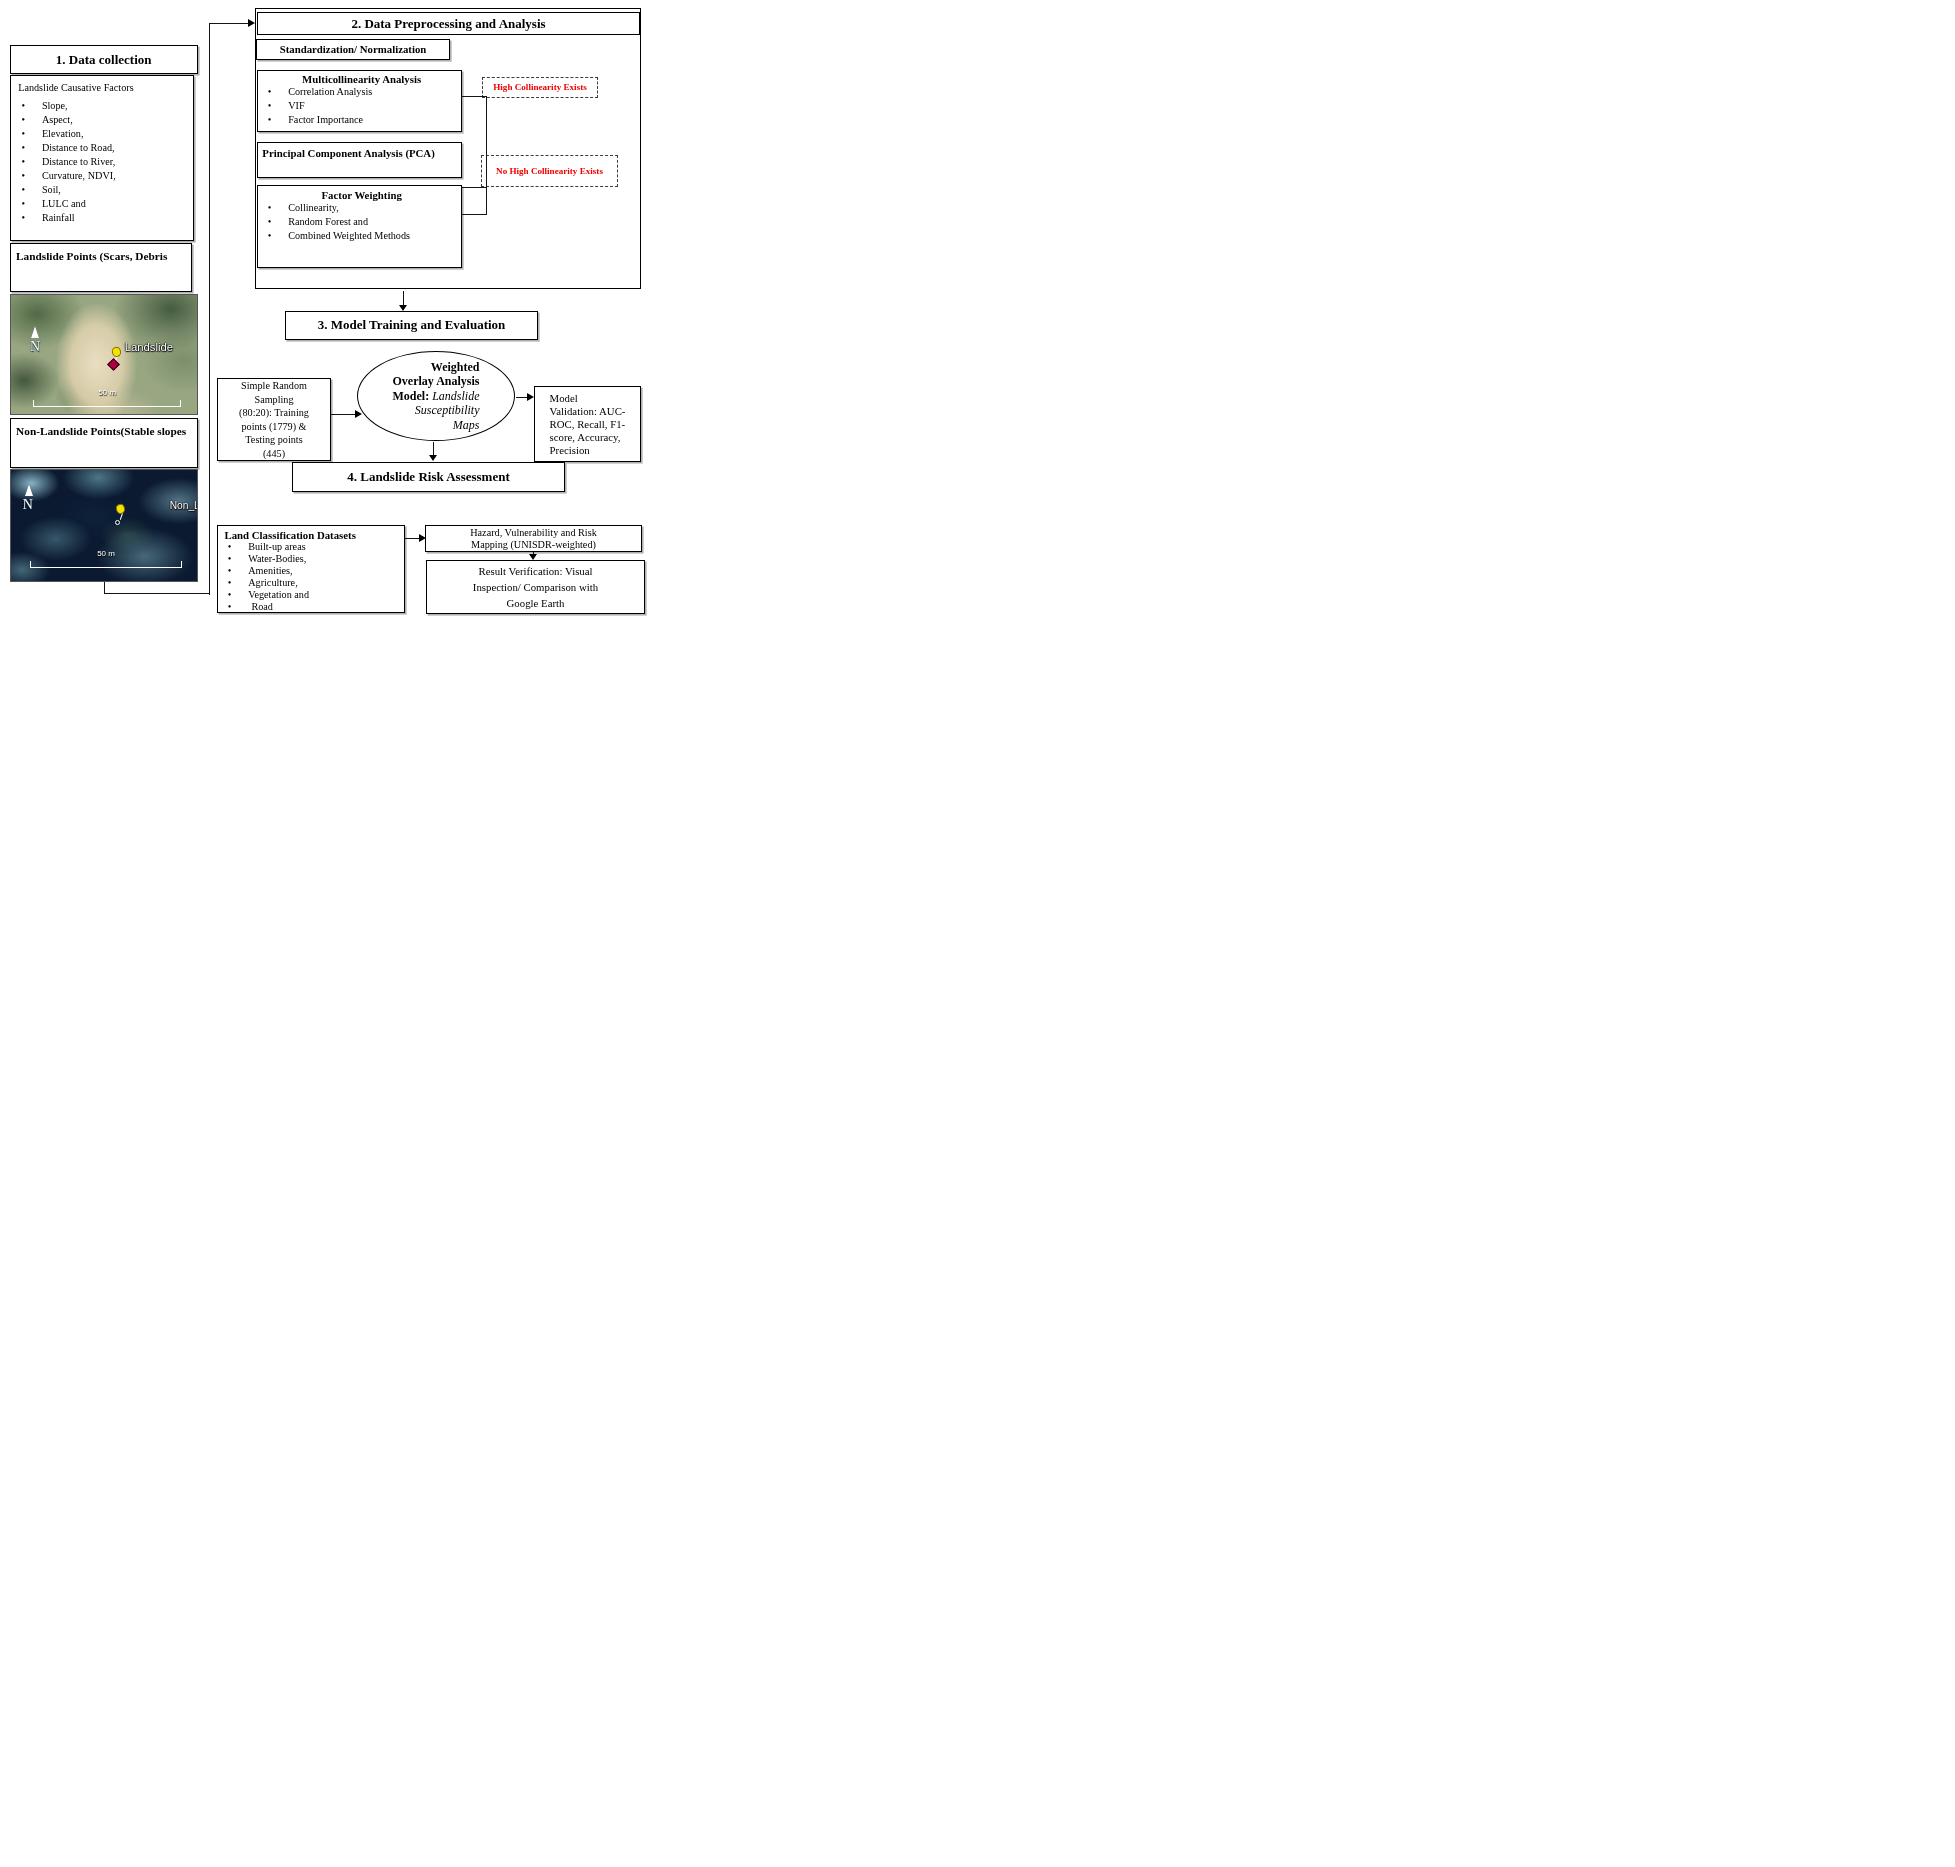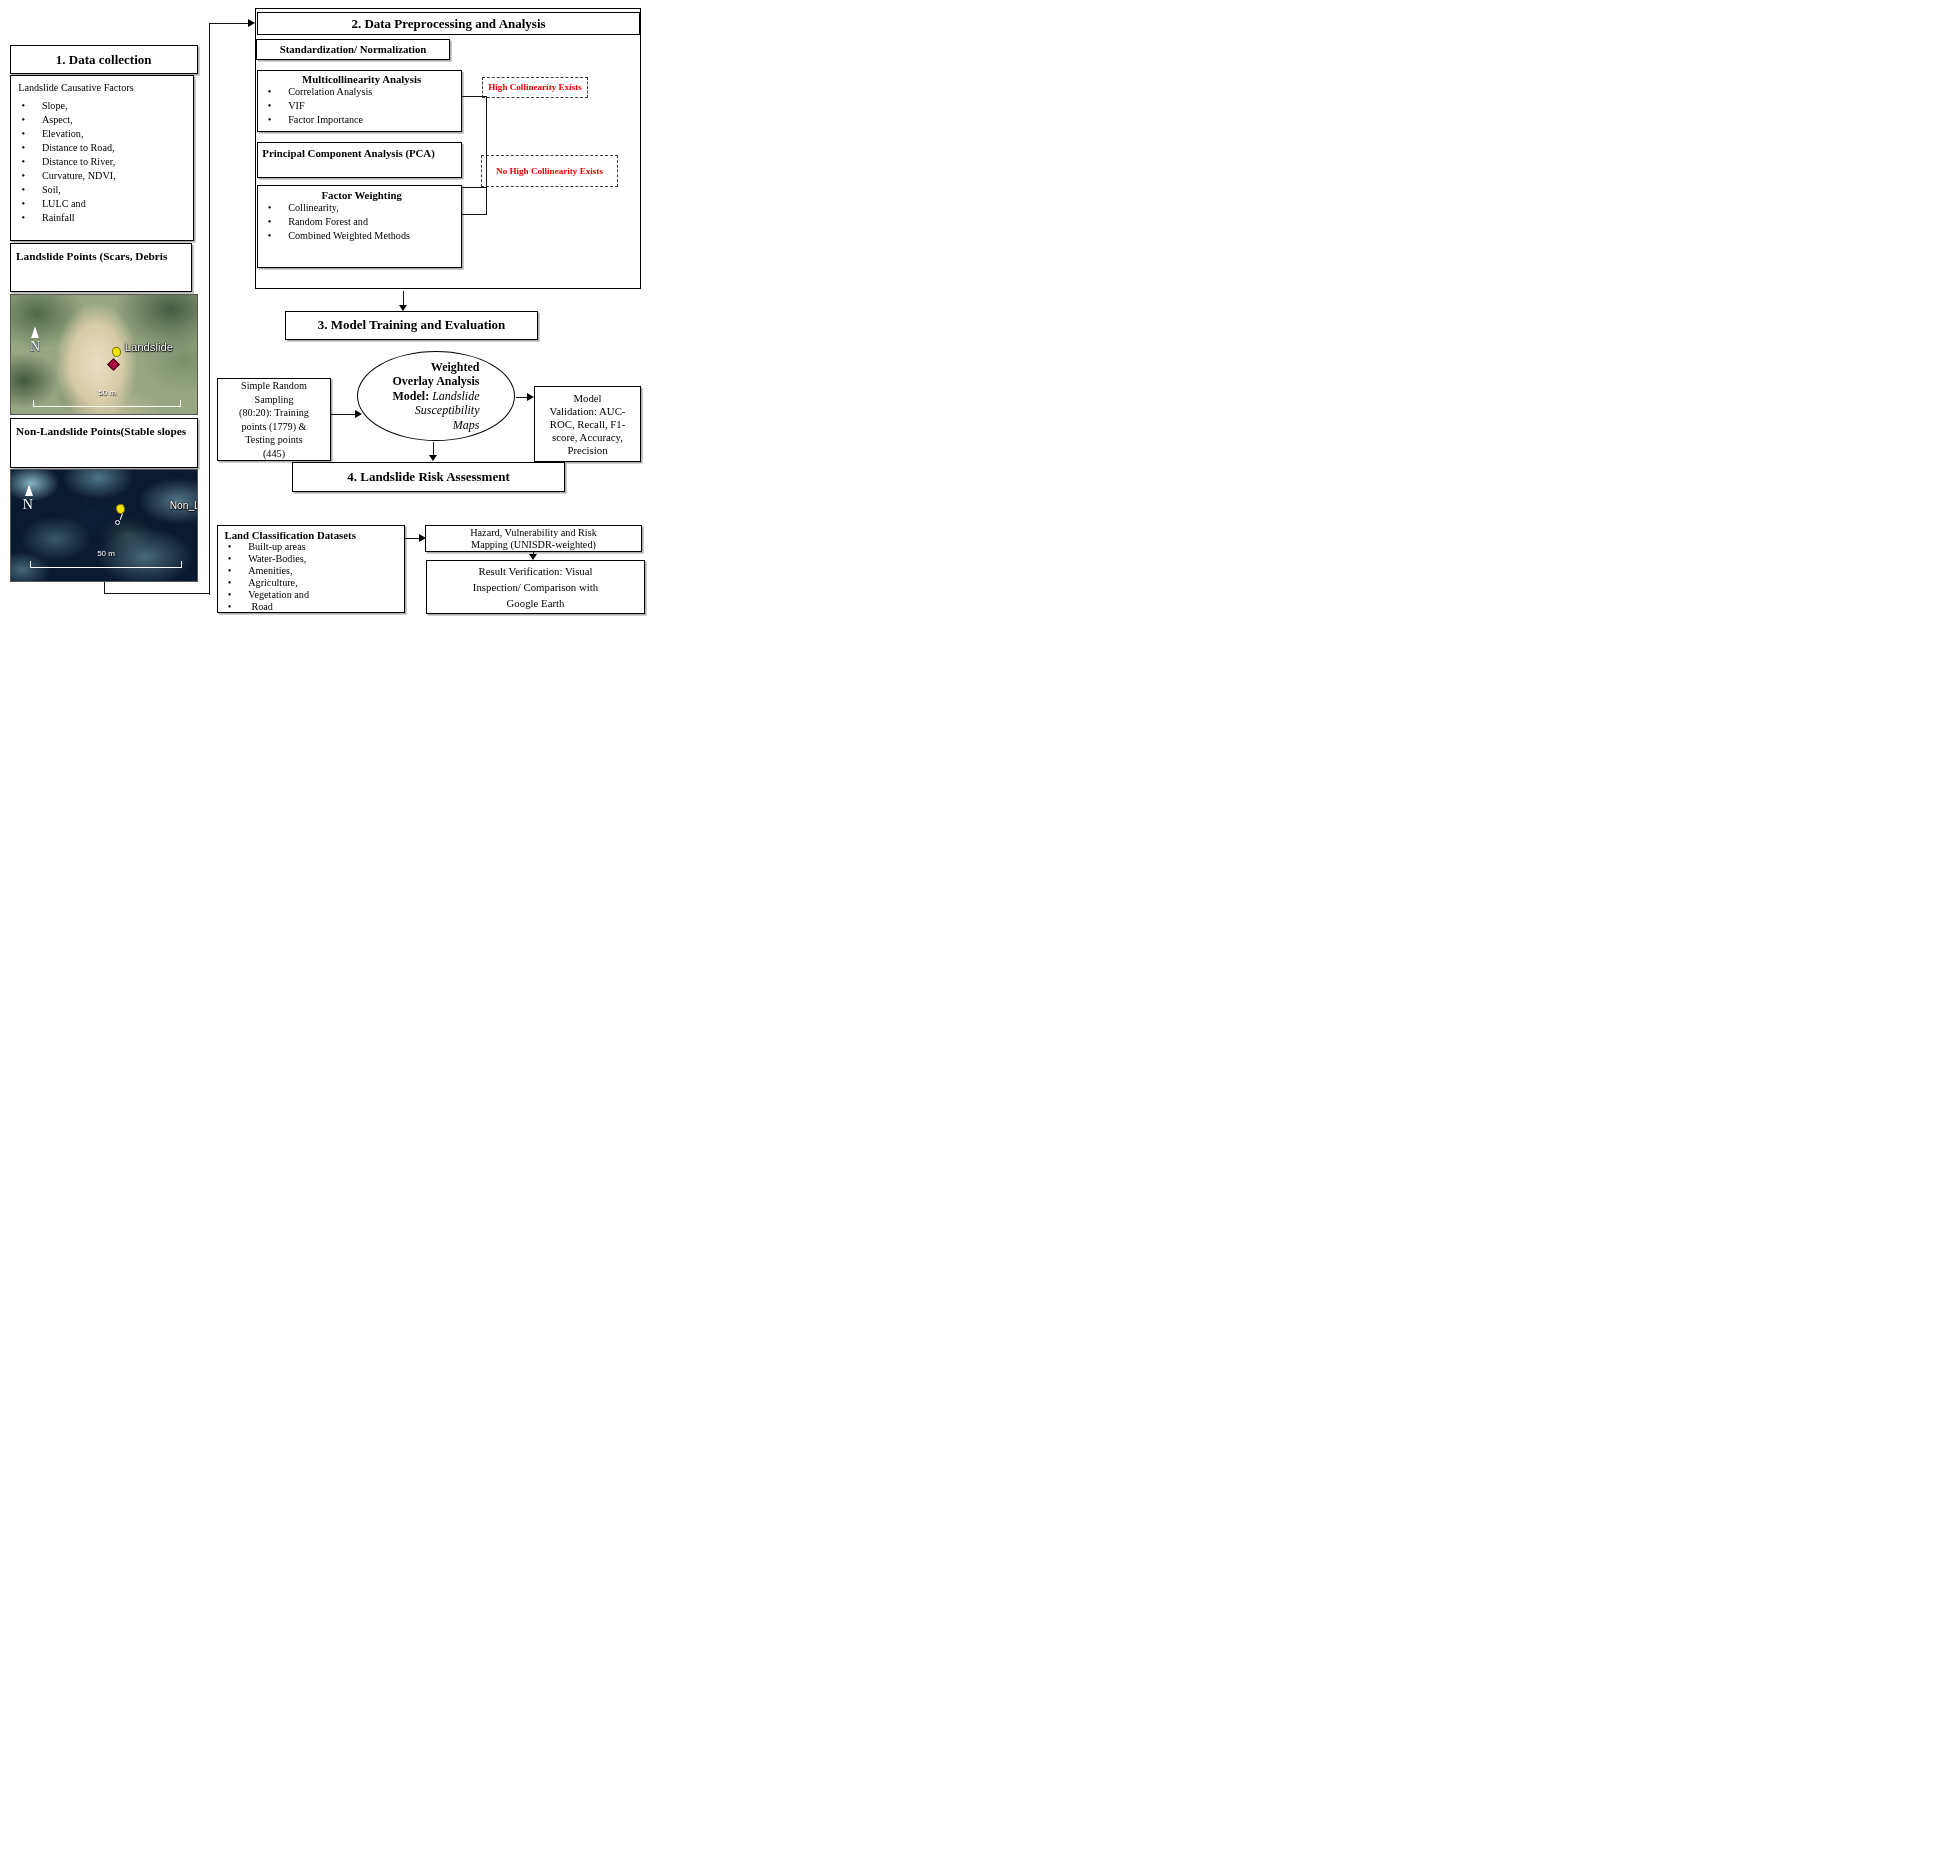--- a/index.html
+++ b/index.html
@@ -169,21 +169,21 @@
     <div class="bl">
         <span class="dot">•</span>
         <span>VIF</span>
       </div>
     <div class="bl">
         <span class="dot">•</span>
         <span>Factor Importance</span>
       </div>
   </div>
 
-  <div class="dashed center" style="left:482px;top:77px;width:106px;height:20.5px;">
+  <div class="dashed center" style="left:482px;top:77px;width:116px;height:20.5px;">
     <span class="red">High Collinearity Exists</span>
   </div>
 
   <div class="box shadow" style="left:257px;top:142px;width:205px;height:36px;padding:3.2px 4.3px;">
     <span style="font-weight:bold;font-size:10.8px;line-height:14px;">Principal Component Analysis (PCA)</span>
   </div>
 
   <div class="dashed center" style="left:481px;top:155px;width:137px;height:32px;">
     <span class="red">No High Collinearity Exists</span>
   </div>
@@ -238,21 +238,21 @@
       <div class="el-line"><span class="b">Model:</span> <span class="i">Landslide</span></div>
       <div class="el-line i">Susceptibility</div>
       <div class="el-line i">Maps</div>
     </div>
   </div>
 
   <div class="hline" style="left:516px;top:397px;width:13.5px;"></div>
   <div class="ah-r" style="left:527px;top:393px;"></div>
 
   <div class="box shadow center" style="left:534px;top:386px;width:107px;height:76px;">
-    <div style="font-size:10.8px;line-height:13px;text-align:center;">
+    <div style="font-size:10.8px;line-height:13px;text-align:left;">
       <div>Model</div>
       <div>Validation: AUC-</div>
       <div>ROC, Recall, F1-</div>
       <div>score, Accuracy,</div>
       <div>Precision</div>
     </div>
   </div>
 
   <div class="vline" style="left:433px;top:442px;height:15px;"></div>
   <div class="ah-d" style="left:429px;top:455px;"></div>

